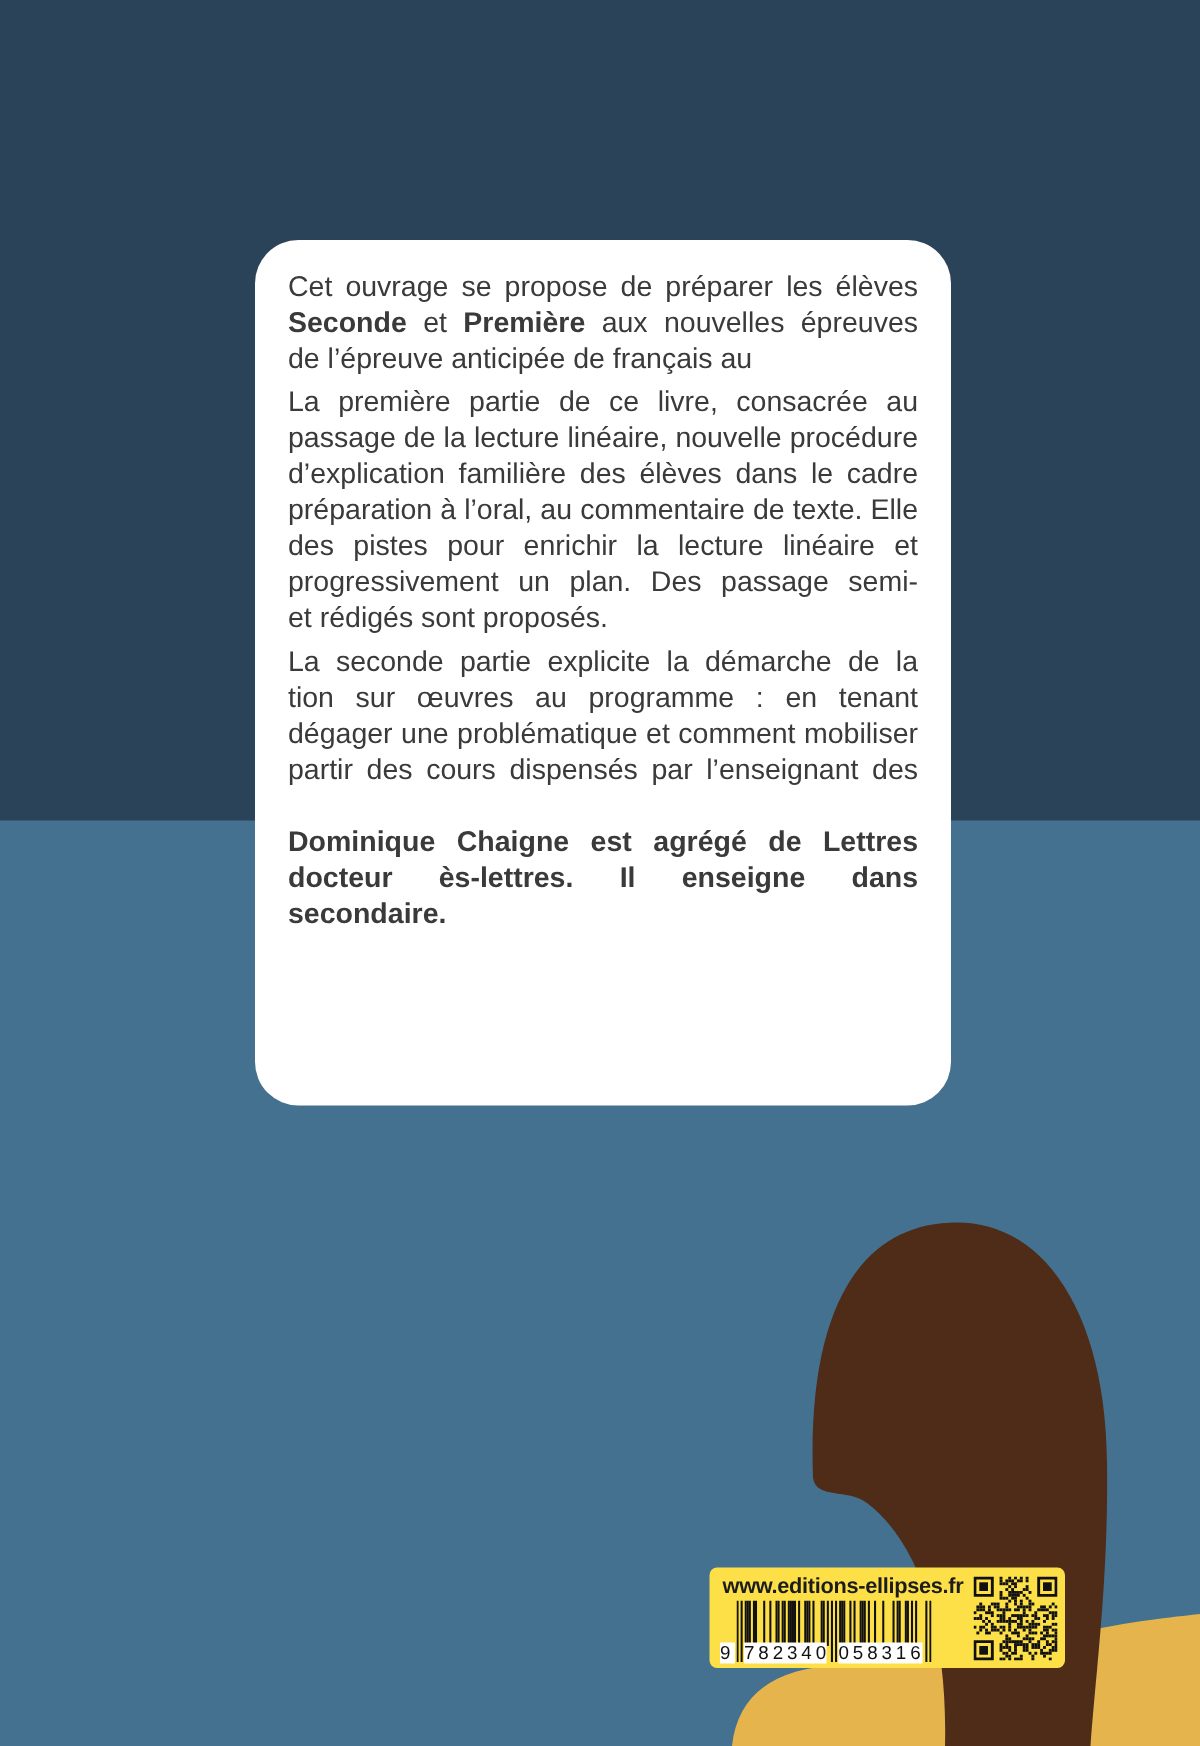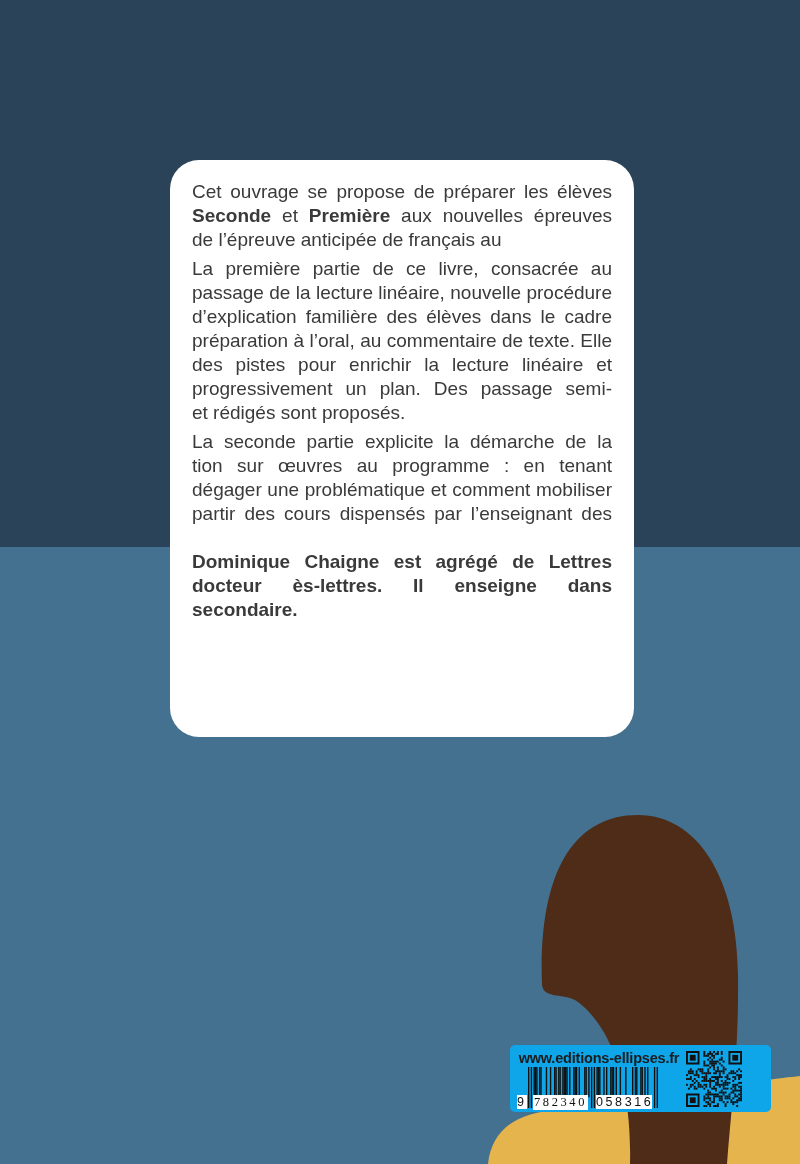--- a/index.html
+++ b/index.html
@@ -20,36 +20,36 @@
   .card-text{color:#3a3a3a;font-size:19px;}
   .para{margin:0;}
   .para + .para{margin-top:5px;}
   .para.gap{margin-top:24px;}
   .para.bold .line{font-weight:700;}
   .line{height:24px;line-height:24px;white-space:normal;overflow:hidden;}
   .jl{text-align:justify;text-align-last:justify;}
   .b{font-weight:700;}
 
   .barcode-label{
-    position:absolute;left:510px;top:1045px;width:261px;height:67px;
-    background:#0ea5e9;border-radius:5px;z-index:6;
+    position:absolute;left:473px;top:1045px;width:237px;height:67px;
+    background:#fde047;border-radius:5px;z-index:6;
     display:flex;align-items:center;box-sizing:border-box;padding:4px 5px 4px 6px;
   }
   .bc-left{width:166px;position:relative;height:100%;}
   .bc-site{
     font-size:14.5px;font-weight:700;color:#1c1c1c;text-align:center;
     letter-spacing:-0.2px;margin-top:1px;white-space:nowrap;
   }
   .bc-wrap{position:relative;width:160px;height:41px;margin-top:1px;}
   .bc-bars{position:absolute;left:12px;top:0;width:130px;height:41px;}
   .bc-digits{position:absolute;left:0;bottom:-2px;width:100%;height:15px;
     font-size:12.5px;font-weight:400;color:#111;}
   .bc-digits span{position:absolute;display:inline-block;}
   .d-first{left:1px;width:10px;background:#fff;}
-  .d-left{left:17px;width:55px;background:#fff;text-align:center;letter-spacing:2.6px;font-family:Liberation Serif, serif;}
+  .d-left{left:17px;width:55px;background:#fff;text-align:center;letter-spacing:2.6px;}
   .d-right{left:80px;width:56px;background:#fff;text-align:right;letter-spacing:2.6px;}
   .qr-svg{width:56px;height:56px;margin-left:4px;}
 </style>
 </head>
 <body>
 
 <div class="bg-top"></div>
 <div class="bg-bottom"></div>
 
 <svg class="person-svg" viewBox="0 0 370 394" aria-hidden="true">

